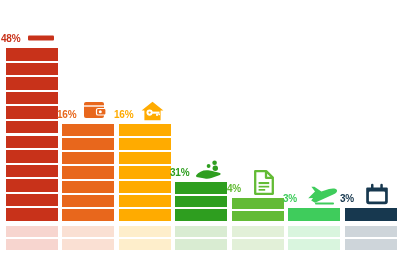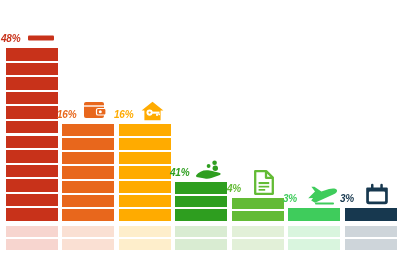--- a/index.html
+++ b/index.html
@@ -6,21 +6,21 @@
   body{
     width:408px;height:255px;
     background:#ffffff;
     font-family:"Liberation Sans", sans-serif;
     overflow:hidden;
     position:relative;
   }
   #chart{
     position:absolute;
     left:0;top:0;
-    width:408px;height:255px;font-style:italic;
+    width:408px;height:255px;
   }
   .bar-group{
     position:absolute;
     bottom:0;
   }
   .seg{
     width:100%;
     flex:0 0 auto;
   }
   .label{
@@ -120,21 +120,21 @@
       <div style="position: absolute; left: 0px; top: 182px; width: 52px; height: 39px;">
         <div class="seg" style="position: absolute; left: 0px; width: 100%; top: 0px; height: 11.6667px; background: rgb(46, 158, 31);"></div>
         <div class="seg" style="position: absolute; left: 0px; width: 100%; top: 13.6667px; height: 11.6667px; background: rgb(46, 158, 31);"></div>
         <div class="seg" style="position: absolute; left: 0px; width: 100%; top: 27.3333px; height: 11.6667px; background: rgb(46, 158, 31);"></div>
       </div>
       <div style="position: absolute; left: 0px; top: 226px; width: 52px; height: 24px;">
         <div style="position: absolute; left: 0px; width: 100%; top: 0px; height: 11px; background: rgb(217, 236, 210);"></div>
         <div style="position: absolute; left: 0px; width: 100%; top: 13px; height: 11px; background: rgb(217, 236, 210);"></div>
       </div>
     </div>
-    <div class="label" style="color: rgb(46, 158, 31); left: 170px; top: 168px;">41%</div>
+    <div class="label" style="color: rgb(46, 158, 31); left: 170px; top: 168px;">31%</div>
     <div class="icon" style="left: 195px; top: 160px;">
       <svg width="26" height="20" viewBox="0 0 26 20">
         <circle cx="19.6" cy="2.7" r="2.3" fill="#2e9e1f"></circle>
         <circle cx="13.6" cy="6.0" r="1.9" fill="#2e9e1f"></circle>
         <circle cx="20.3" cy="8.3" r="2.7" fill="#2e9e1f"></circle>
         <path d="M1 15.6 C4 11.2 9 9.4 14.6 10.4 C18.4 11.1 21.6 12.0 25 13.0 C25.9 13.3 25.8 14.6 24.9 14.9 L16.4 18.0 C14.4 18.8 12.0 19.0 9.9 18.6 L1.4 17.0 Z" fill="#2e9e1f"></path>
       </svg>
     </div>
     <div class="bar-group" style="left: 232px; width: 52px; top: 0px; height: 255px;">
       <div style="position: absolute; left: 0px; top: 198px; width: 52px; height: 23px;">

